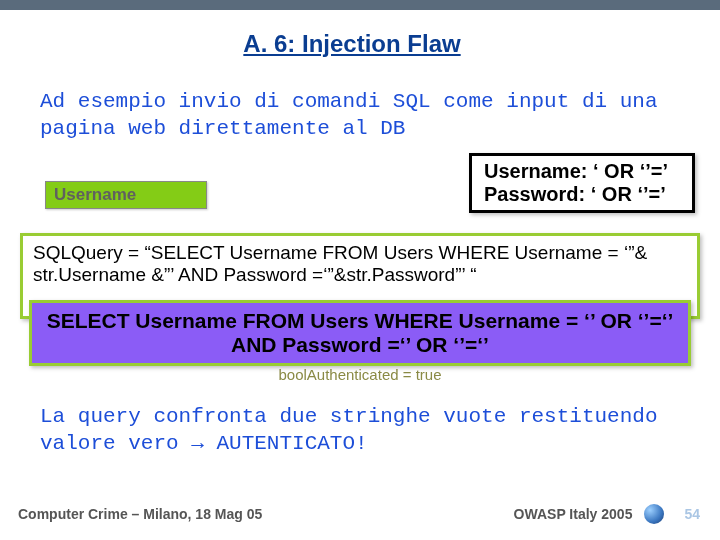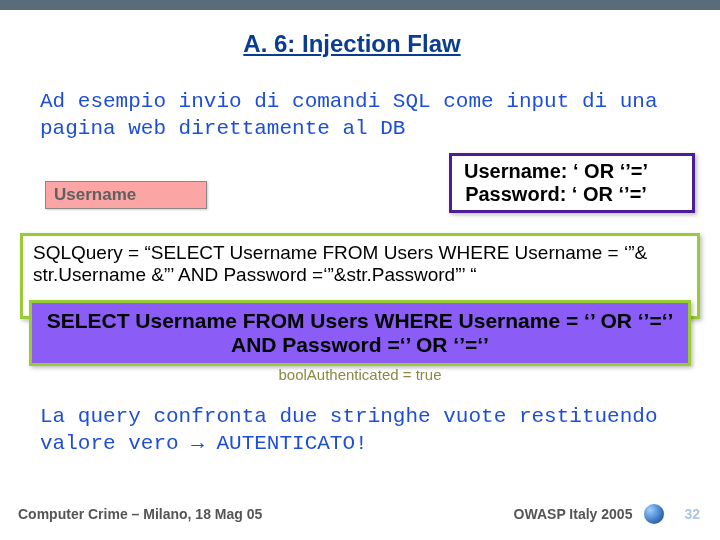--- a/index.html
+++ b/index.html
@@ -34,37 +34,37 @@
   }
   .screenshot-area {
     position: relative;
     margin: 0 20px 0 35px;
     height: 60px;
   }
   .user-label-box {
     position: absolute;
     left: 10px;
     top: 20px;
-    background: #fca5a5;
+    background: #84cc16;
     border: 1px solid #888;
     padding: 3px 70px 3px 8px;
     font-family: Verdana, sans-serif;
     font-weight: bold;
     color: #606060;
     font-size: 17px;
     box-shadow: 1px 1px 2px rgba(0,0,0,0.2);
   }
   .payload-box {
     position: absolute;
     right: 5px;
     top: -8px;
     background: #fff;
-    border: 3px solid #4c1d95;
-    padding: 4px 44px 4px 12px;
-    text-align: center;
+    border: 3px solid #000000;
+    padding: 4px 24px 4px 12px;
+    text-align: left;
     font-weight: bold;
     font-size: 20px;
     color: #000;
     box-shadow: 2px 2px 4px rgba(0,0,0,0.25);
   }
   .sql-box {
     position: relative;
     margin: 12px 20px;
     background: #fff;
     border: 3px solid #99cc33;
@@ -154,15 +154,15 @@
   <div class="resulting-query-box">SELECT Username FROM Users WHERE Username = ‘’ OR ‘’=‘’ AND Password =‘’ OR ‘’=‘’</div>
 </div>
 
 <div class="body-text" style="margin-top:84px;">La query confronta due stringhe vuote restituendo valore vero → AUTENTICATO!</div>
 
 <div class="footer">
   <div>Computer Crime – Milano, 18 Mag 05</div>
   <div class="footer-right">
     <span>OWASP Italy 2005</span>
     <span class="globe"></span>
-    <span class="page-num">32</span>
+    <span class="page-num">54</span>
   </div>
 </div>
 
 </body></html>

